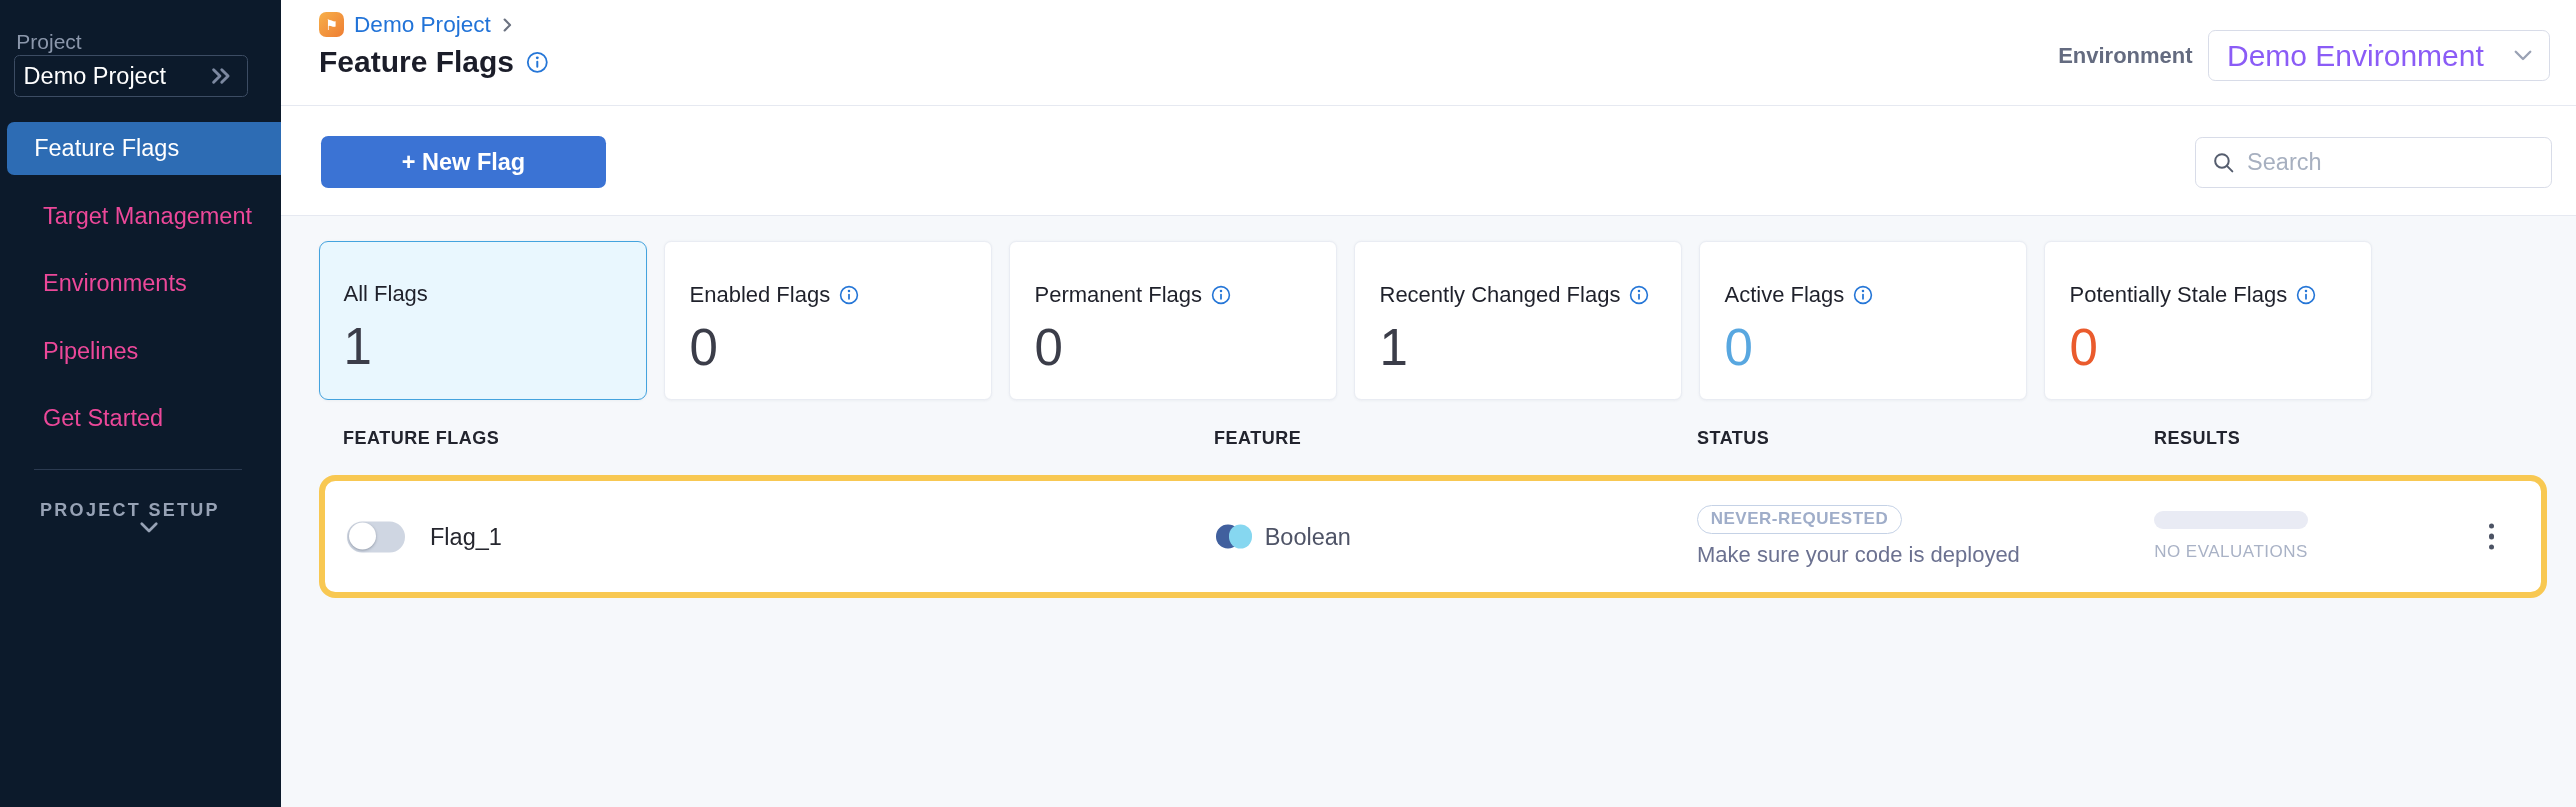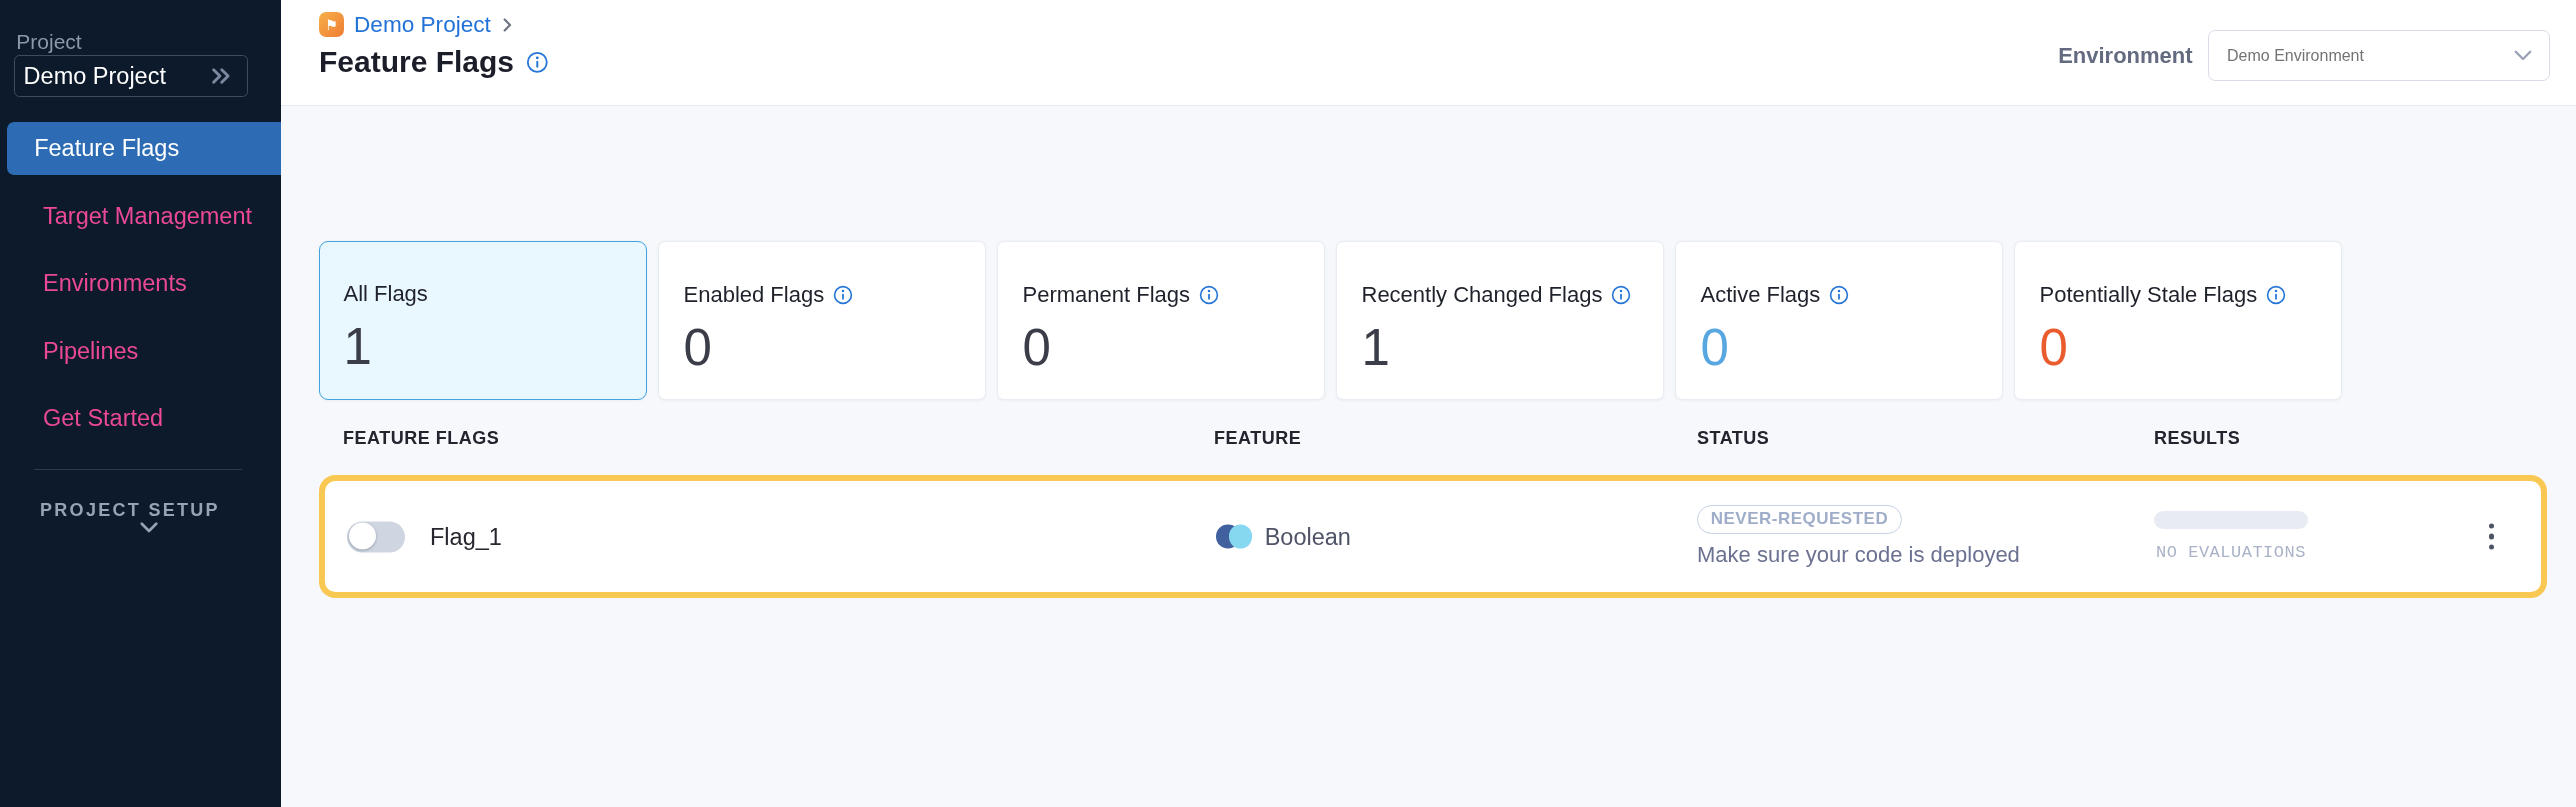--- a/index.html
+++ b/index.html
@@ -41,39 +41,39 @@
   .crumb-link { font-size:22.6px; color:#2173d8; cursor:pointer; }
   .title-row { position:absolute; left:38px; top:45px; display:flex;
     align-items:center; gap:11.8px; }
   .page-title { font-size:30px; font-weight:bold; color:#1b1d29; }
   .env-group { position:absolute; right:26px; top:30px; height:51px; display:flex;
     align-items:center; }
   .env-label { font-size:22px; font-weight:bold; color:#646b80; margin-right:15.4px; }
   .env-select { width:342px; height:51px; border:0.9px solid #d8dce8; border-radius:7.2px;
     background:#fff; display:flex; align-items:center; padding:0 16.3px 0 18px;
     cursor:pointer; }
-  .env-select .env-value { flex:1; font-size:16px; color:#737373; }
+  .env-select .env-value { flex:1; font-size:30px; color:#8b5cf6; }
 
   .toolbar { position:absolute; left:0; top:106px; width:2295px; height:110px;
     background:#ffffff; border-bottom:0.9px solid #e6e9f1; }
   .new-flag-btn { position:absolute; left:40px; top:30px; width:285px; height:52px;
     background:#3b73d4; border:none; border-radius:7.2px; color:#ffffff; font-size:23.5px;
     font-weight:bold; font-family:"Liberation Sans", sans-serif; cursor:pointer; }
   .search-box { position:absolute; right:24.5px; top:31px; width:357px; height:51px;
     border:0.9px solid #d8dce8; border-radius:7.2px; background:#fff; display:flex;
     align-items:center; padding-left:16.3px; gap:11.8px; }
   .search-box input { border:none; outline:none; font-size:23.5px; color:#333;
     width:272px; font-family:"Liberation Sans", sans-serif; background:transparent; }
   .search-box input::placeholder { color:#a7b0c0; }
 
   .content { position:absolute; left:0; top:216px; width:2295px; height:592px;
     background:#f6f8fb; }
 
   
-  .cards { position:absolute; left:38px; top:24.5px; display:flex; gap:11px; }
+  .cards { position:absolute; left:38px; top:24.5px; display:flex; gap:17px; }
   .card { width:328px; height:159px; background:#ffffff; border:0.9px solid #e9ecf3;
     border-radius:7.2px; padding:40px 0 0 24.5px; cursor:pointer;
     box-shadow:0 0.9px 2.7px rgba(40,50,70,0.05); }
   .card.selected { background:#e9f7fe; border:1.8px solid #44a3de; border-radius:9px;
     padding:39px 0 0 23.5px; }
   .card-label-row { display:flex; align-items:center; gap:9px; }
   .card-label { font-size:22px; color:#1f212b; }
   .card-value { margin-top:10px; font-size:51px; color:#3b3d49; }
   .card-value.value-blue { color:#58a7e0; }
   .card-value.value-orange { color:#ea5b2d; }
@@ -107,21 +107,21 @@
   .status-cell { position:absolute; left:1372px; top:0; height:111px; display:flex;
     flex-direction:column; justify-content:center; gap:8.2px; align-items:flex-start; }
   .status-badge { border:0.9px solid #c5d2e6; border-radius:14.5px; padding:3.6px 12.7px;
     font-size:17px; font-weight:bold; letter-spacing:0.5px; color:#9fadc9; }
   .status-text { font-size:22px; color:#6b7190; }
 
   .results-cell { position:absolute; left:1829px; top:0; height:111px; width:154px;
     display:flex; flex-direction:column; justify-content:center; align-items:center;
     gap:13.6px; }
   .results-bar { width:154px; height:18px; border-radius:9px; background:#e9ebf4; }
-  .results-text { font-size:17px; letter-spacing:0.5px; color:#a9b2c6; white-space:nowrap;font-family:Liberation Mono, monospace; }
+  .results-text { font-size:17px; letter-spacing:0.5px; color:#a9b2c6; white-space:nowrap; }
 
   .kebab { position:absolute; left:2154px; top:50%; transform:translateY(-50%);
     width:25px; height:51px; display:flex; flex-direction:column; align-items:center;
     justify-content:center; gap:5.4px; cursor:pointer; }
   .kebab i { width:5.4px; height:5.4px; border-radius:50%; background:#4c5364; }
 </style>
 </head>
 <body>
 
 <aside class="sidebar">
@@ -176,20 +176,30 @@
       <span class="env-label">Environment</span>
       <div class="env-select">
         <span class="env-value">Demo Environment</span>
         <svg width="20" height="12.7" viewBox="0 0 22 14" fill="none">
           <path d="M3 3 L11 11 L19 3" stroke="#9aa2b4" stroke-width="2.6" stroke-linecap="round" stroke-linejoin="round"></path>
         </svg>
       </div>
     </div>
   </div>
 
+  <div class="toolbar">
+    <button class="new-flag-btn">+ New Flag</button>
+    <div class="search-box">
+      <svg width="23.5" height="23.5" viewBox="0 0 26 26" fill="none">
+        <circle cx="11" cy="11" r="7.5" stroke="#555d6e" stroke-width="2.2"></circle>
+        <line x1="16.5" y1="16.5" x2="22.5" y2="22.5" stroke="#555d6e" stroke-width="2.2" stroke-linecap="round"></line>
+      </svg>
+      <input type="text" value="" placeholder="Search" style="">
+    </div>
+  </div>
 
   <div class="content">
 
     <div class="cards">
       <div class="card selected">
         <div class="card-label-row">
           <span class="card-label">All Flags</span>
         </div>
         <div class="card-value">1</div>
       </div>

